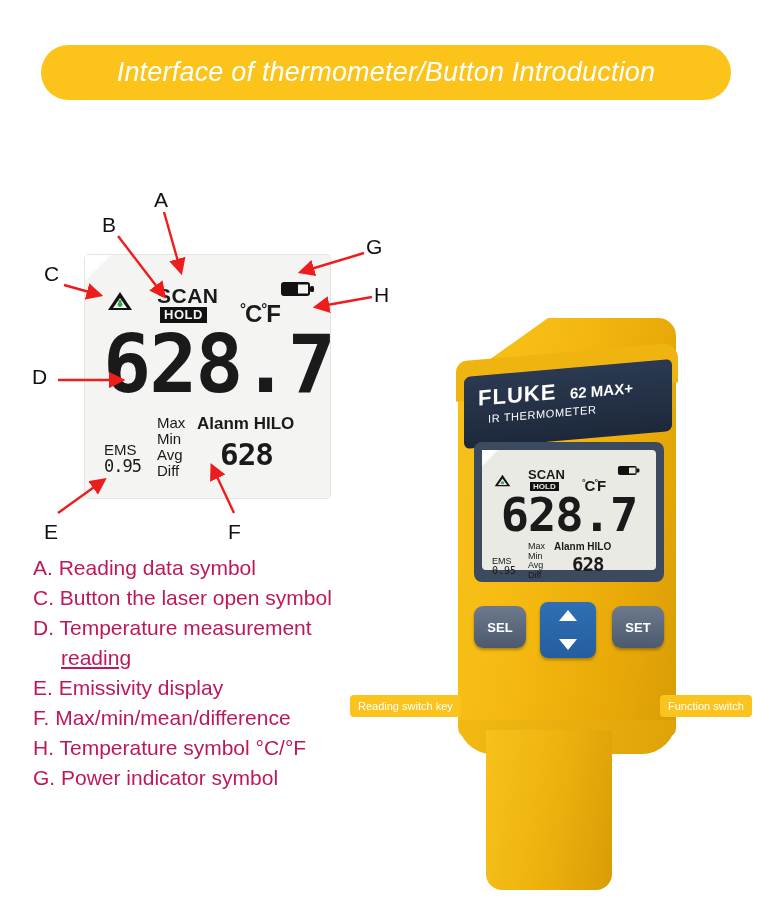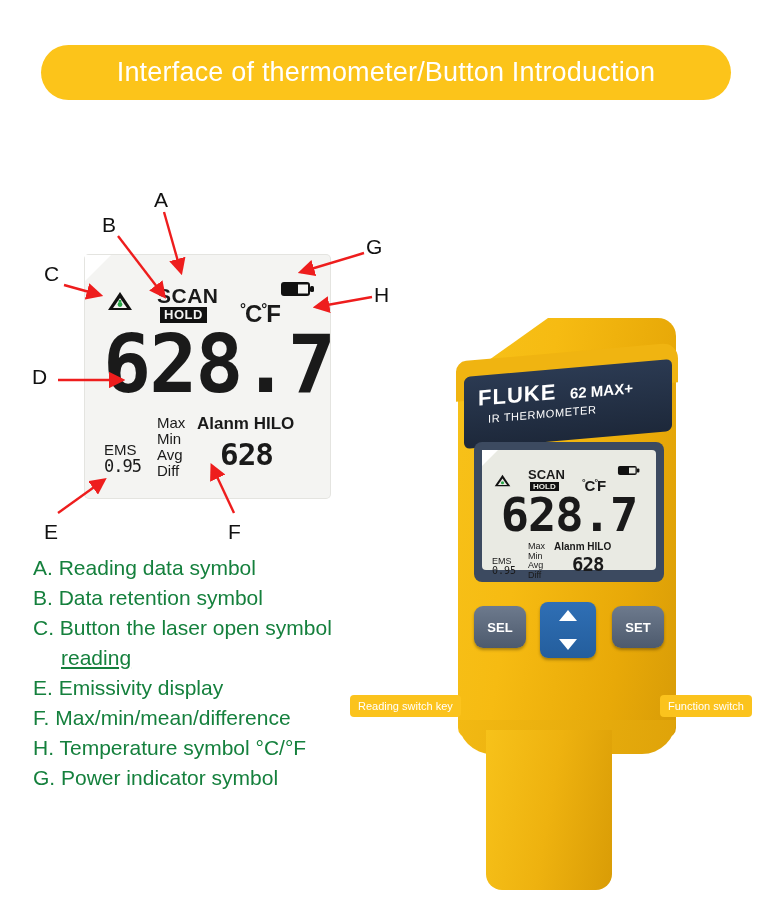--- a/index.html
+++ b/index.html
@@ -10,21 +10,21 @@
     color:#1a1a1a;
   }
 
   
   .title-banner{
     position:absolute;left:41px;top:45px;width:690px;height:55px;
     background:#fcc41a;border-radius:28px;
     display:flex;align-items:center;justify-content:center;
   }
   .title-banner .title-text{
-    font-size:27px;color:#ffffff;letter-spacing:.2px;white-space:nowrap;
+    font-size:27px;color:#ffffff;letter-spacing:.2px;white-space:nowrap;font-style:italic;
   }
 
   
   .lcd-panel{
     position:absolute;left:85px;top:255px;width:245px;height:243px;
     background:#f4f4f2;border-radius:4px;
     box-shadow:0 0 0 1px #e4e4e0;
   }
   
   .lcd-fold{
@@ -70,21 +70,21 @@
 
   
   .callout{position:absolute;font-size:21px;color:#111;}
 
   
   .arrows{position:absolute;left:0;top:0;width:770px;height:902px;pointer-events:none;}
 
   
   .legend{
     position:absolute;left:33px;top:553px;width:420px;
-    font-size:21px;line-height:30px;color:#15803d;
+    font-size:21px;line-height:30px;color:#be185d;
   }
   .legend div{white-space:nowrap;}
   .legend .indent{padding-left:28px;text-decoration:underline;}
 
   
   .device{position:absolute;left:430px;top:290px;width:330px;height:600px;}
 
   .dev-body{
     position:absolute;left:28px;top:28px;width:218px;height:420px;
     background:linear-gradient(100deg,#f7c21a 0%,#f6bb12 35%,#e8a908 75%,#d89c07 100%);
@@ -253,22 +253,22 @@
     <line x1="234" y1="513" x2="212" y2="466"></line>
     <line x1="364" y1="253" x2="301" y2="272"></line>
     <line x1="372" y1="297" x2="316" y2="307"></line>
     <line x1="476" y1="705" x2="520" y2="678"></line>
     <line x1="664" y1="702" x2="638" y2="676"></line>
   </g>
 </svg>
 
 <div class="legend">
   <div>A. Reading data symbol</div>
-  <div>B. Data retention symbol</div>
   <div>C. Button the laser open symbol</div>
+  <div>D. Temperature measurement</div>
   <div class="indent">reading</div>
   <div>E. Emissivity display</div>
   <div>F. Max/min/mean/difference</div>
   <div>H. Temperature symbol °C/°F</div>
   <div>G. Power indicator symbol</div>
 </div>
 
 <div class="device">
   <div class="dev-body"></div>
   <div class="dev-neck"></div>

